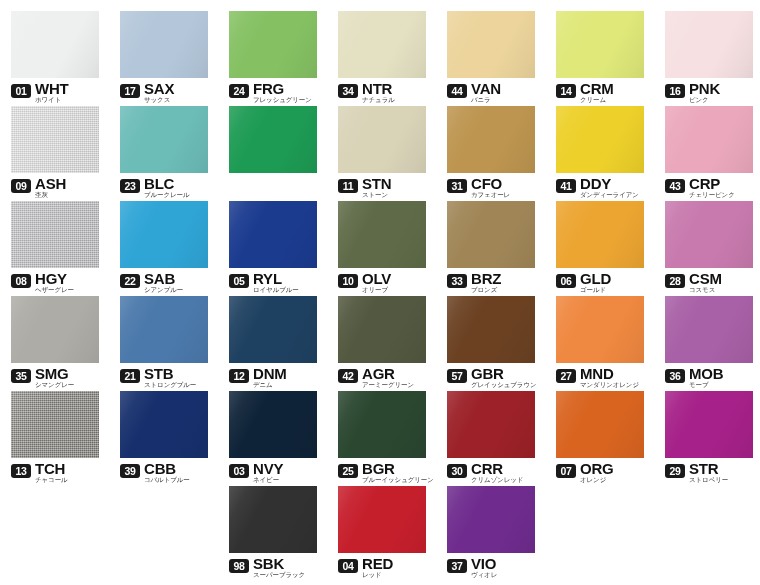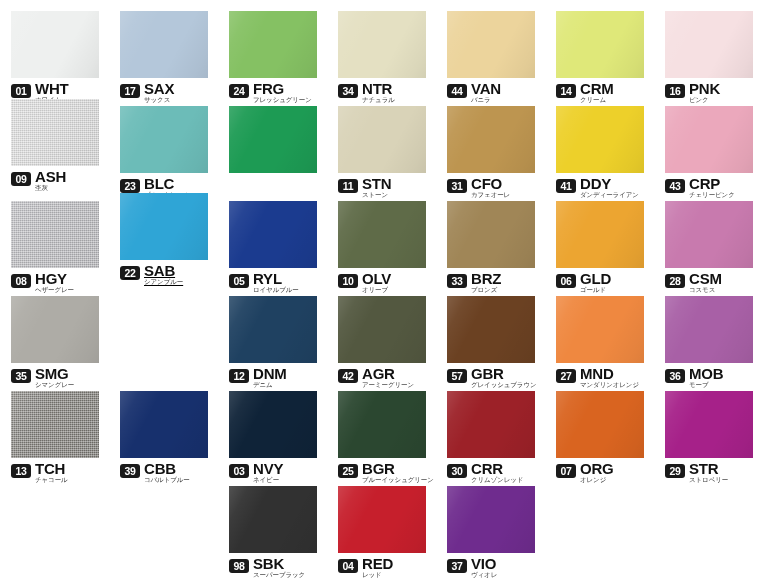--- a/index.html
+++ b/index.html
@@ -170,21 +170,21 @@
       <div class="cell" style="left: 654px; top: 11px;">
         <div class="swatch" style="background-color: rgb(246, 224, 226); width: 88px; height: 67px;"></div>
         <div class="label">
           <span class="badge">16</span>
           <span class="names">
             <span class="code">PNK</span>
             <span class="jp">ピンク</span>
           </span>
         </div>
       </div>
-      <div class="cell" style="left: 0px; top: 99px;">
+      <div class="cell" style="left: 0px; top: 106px;">
         <div class="swatch heather" style="background-color: rgb(220, 220, 220); width: 88px; height: 67px;"></div>
         <div class="label">
           <span class="badge">09</span>
           <span class="names">
             <span class="code">ASH</span>
             <span class="jp">杢灰</span>
           </span>
         </div>
       </div>
       <div class="cell" style="left: 109px; top: 106px;">
@@ -243,21 +243,21 @@
       <div class="cell" style="left: 0px; top: 201px;">
         <div class="swatch heather" style="background-color: rgb(185, 185, 189); width: 88px; height: 67px;"></div>
         <div class="label">
           <span class="badge">08</span>
           <span class="names">
             <span class="code">HGY</span>
             <span class="jp">ヘザーグレー</span>
           </span>
         </div>
       </div>
-      <div class="cell" style="left: 109px; top: 193px; text-decoration: underline;">
+      <div class="cell" style="left: 109px; top: 201px;">
         <div class="swatch" style="background-color: rgb(47, 165, 214); width: 88px; height: 67px;"></div>
         <div class="label">
           <span class="badge">22</span>
           <span class="names">
             <span class="code">SAB</span>
             <span class="jp">シアンブルー</span>
           </span>
         </div>
       </div>
       <div class="cell" style="left: 218px; top: 201px;">
@@ -310,20 +310,30 @@
           </span>
         </div>
       </div>
       <div class="cell" style="left: 0px; top: 296px;">
         <div class="swatch" style="background-color: rgb(174, 172, 166); width: 88px; height: 67px;"></div>
         <div class="label">
           <span class="badge">35</span>
           <span class="names">
             <span class="code">SMG</span>
             <span class="jp">シマングレー</span>
+          </span>
+        </div>
+      </div>
+      <div class="cell" style="left: 109px; top: 296px;">
+        <div class="swatch" style="background-color: rgb(75, 121, 171); width: 88px; height: 67px;"></div>
+        <div class="label">
+          <span class="badge">21</span>
+          <span class="names">
+            <span class="code">STB</span>
+            <span class="jp">ストロングブルー</span>
           </span>
         </div>
       </div>
       <div class="cell" style="left: 218px; top: 296px;">
         <div class="swatch" style="background-color: rgb(31, 65, 97); width: 88px; height: 67px;"></div>
         <div class="label">
           <span class="badge">12</span>
           <span class="names">
             <span class="code">DNM</span>
             <span class="jp">デニム</span>

